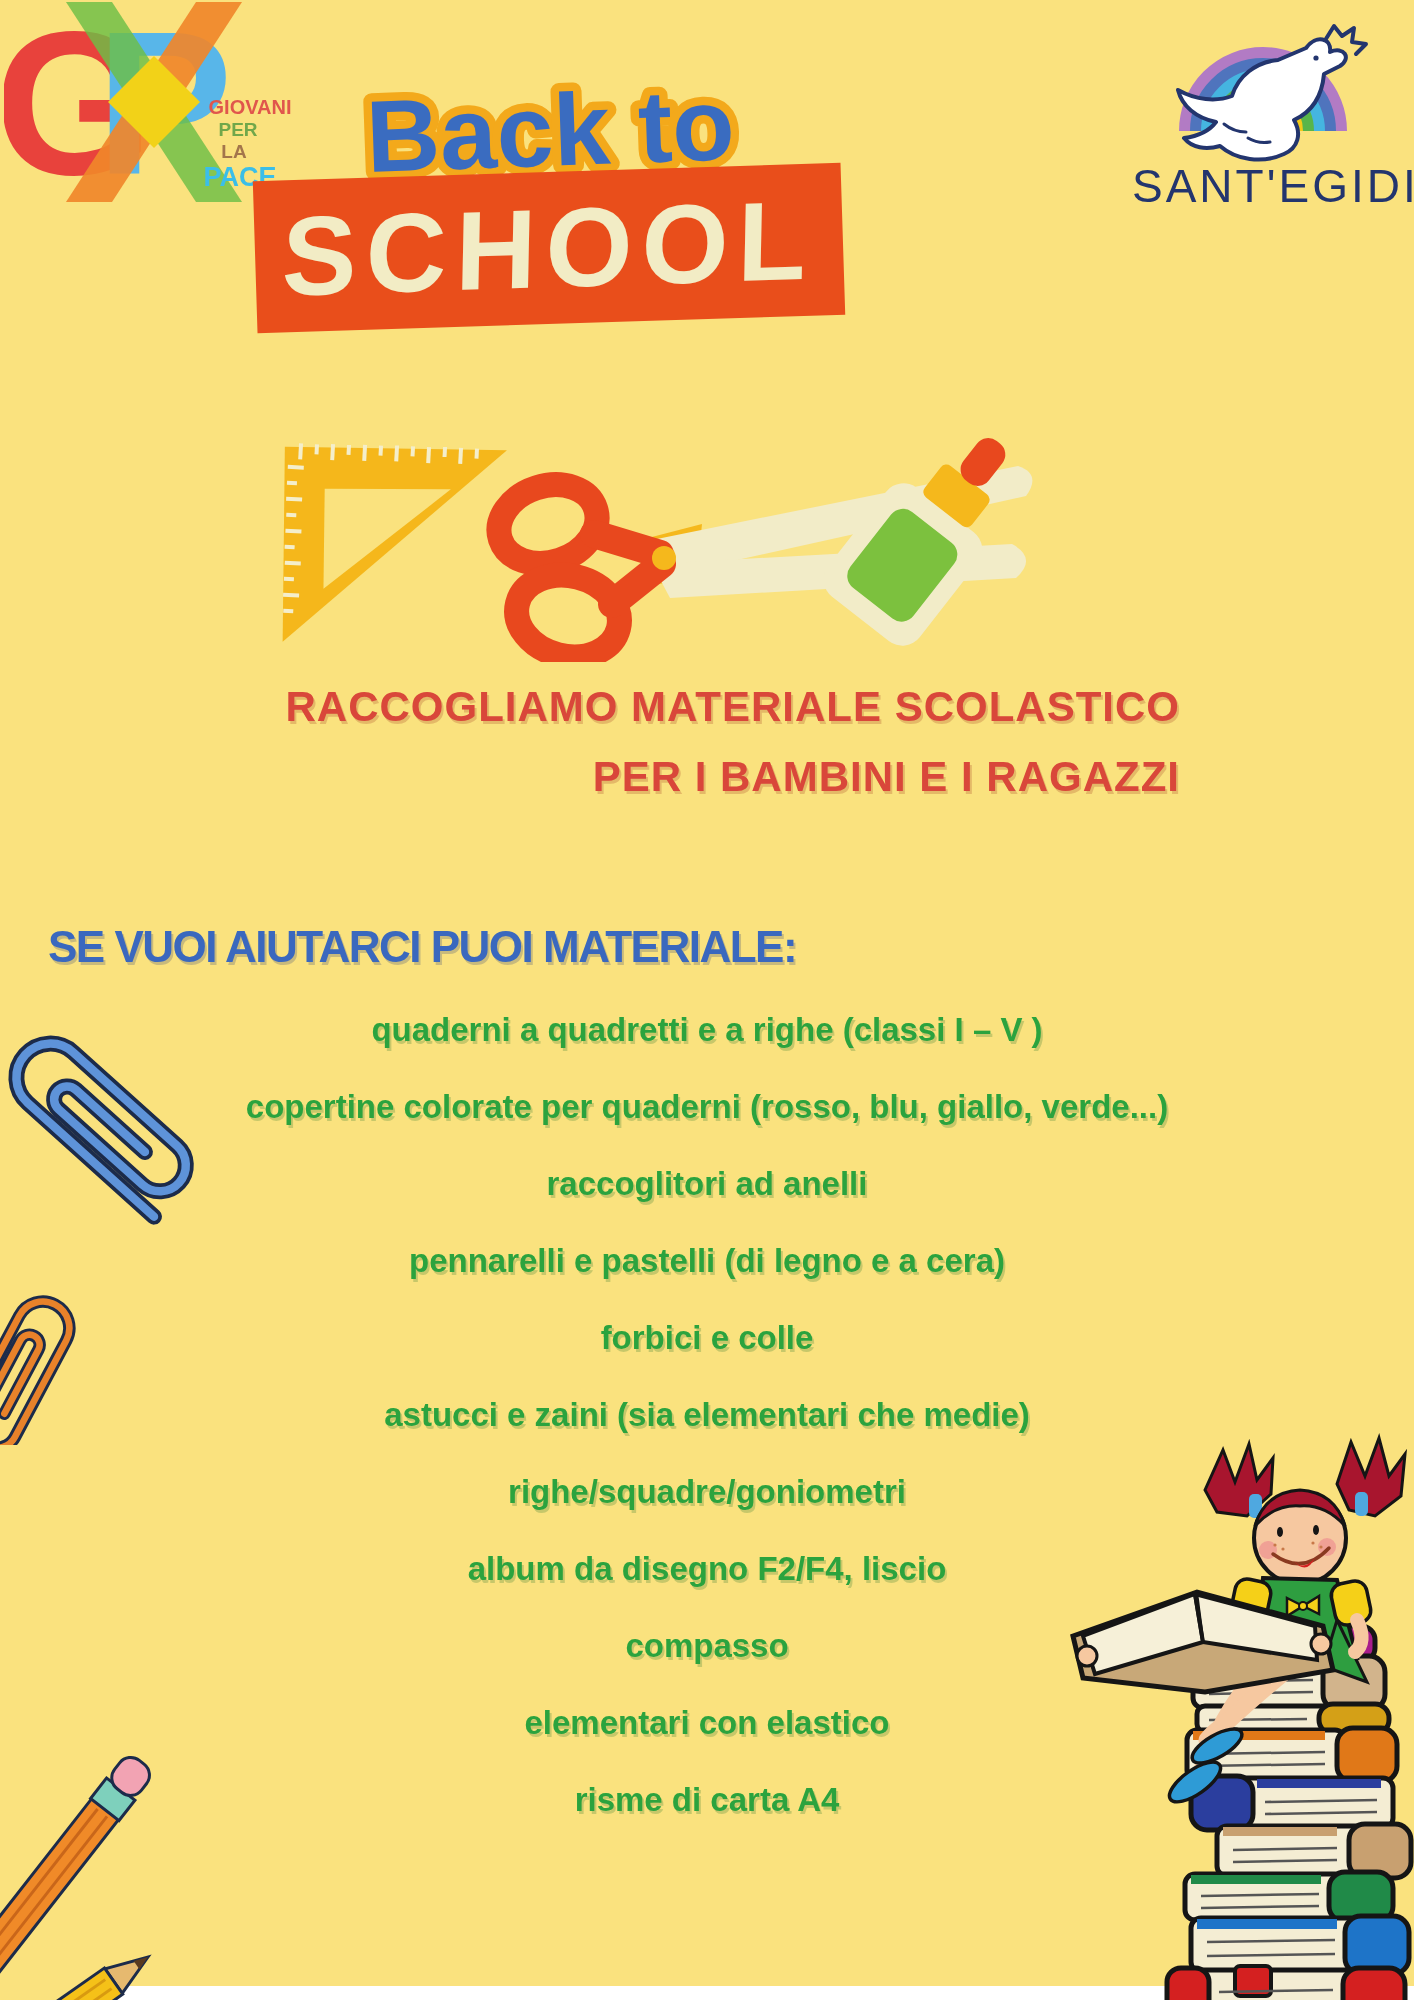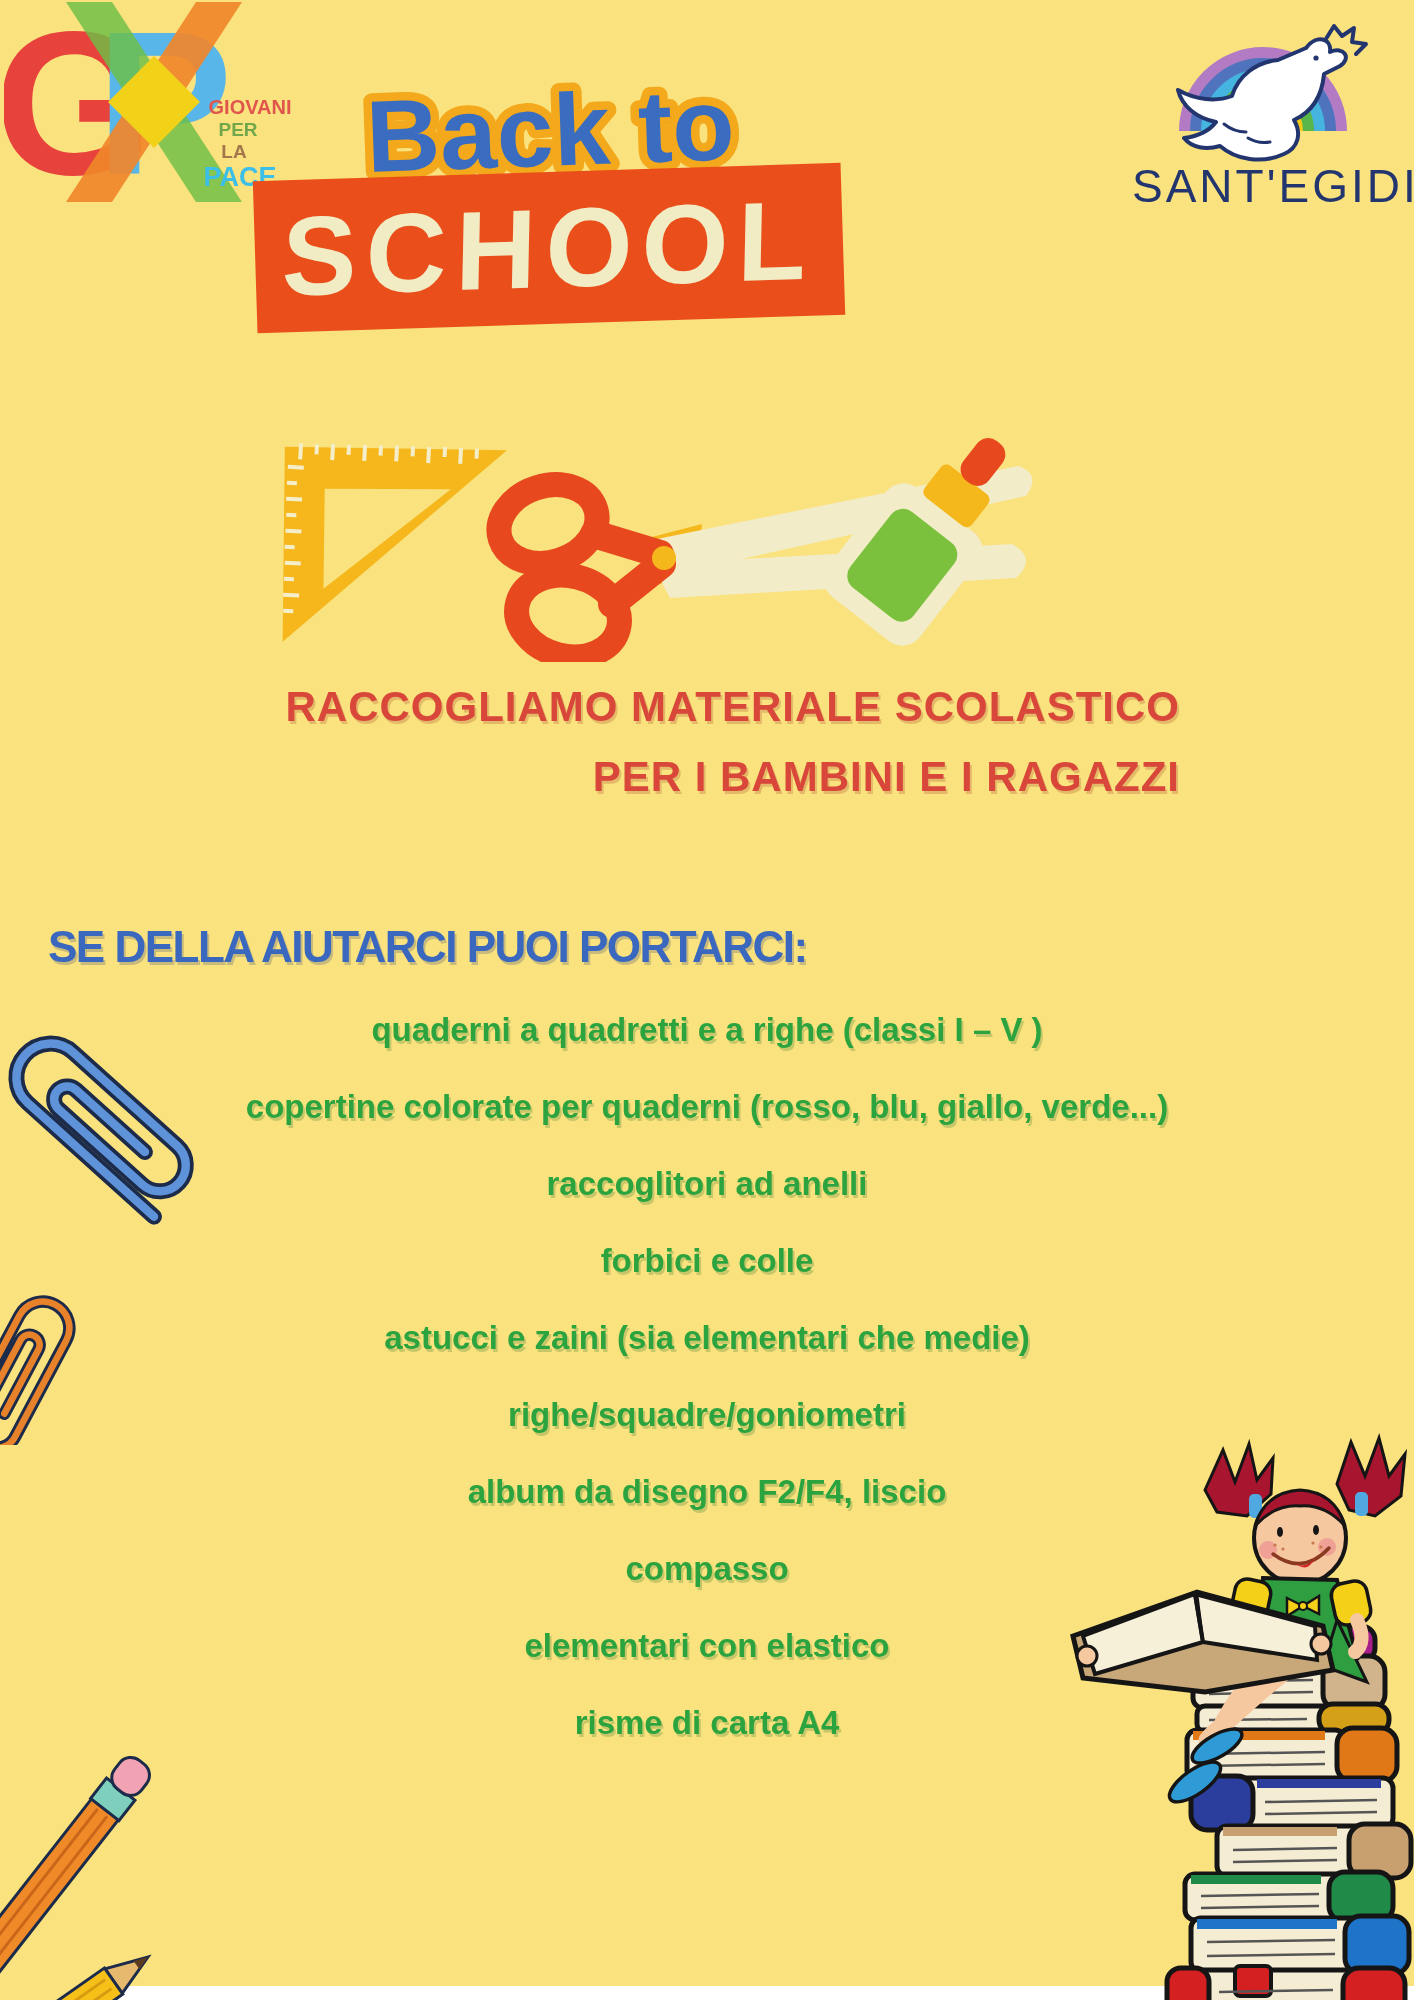--- a/index.html
+++ b/index.html
@@ -163,21 +163,21 @@
       <rect x="-30" y="-76" width="60" height="40" rx="7" fill="#F5B81C"></rect>
       <rect x="-16" y="-124" width="32" height="50" rx="14" fill="#E8481E"></rect>
     </g>
   </svg>
 
   <div class="abs intro">
     <div>RACCOGLIAMO MATERIALE SCOLASTICO</div>
     <div>PER I BAMBINI E I RAGAZZI</div>
   </div>
 
-  <div class="abs list-heading">SE DELLA AIUTARCI PUOI PORTARCI:</div>
+  <div class="abs list-heading">SE VUOI AIUTARCI PUOI MATERIALE:</div>
 
   <div class="abs bottom-strip"></div>
 
   <svg class="abs paperclips" viewBox="0 0 200 430">
     <g transform="translate(88,118) rotate(-48)">
       <path d="M-18,105 L-18,-65 A34,34 0 0 1 50,-65 L50,75 A26,26 0 0 1 -2,75 L-2,-38 A13,13 0 0 1 24,-38 L24,55" fill="none" stroke="#1C2B4A" stroke-width="16" stroke-linecap="round"></path>
       <path d="M-18,105 L-18,-65 A34,34 0 0 1 50,-65 L50,75 A26,26 0 0 1 -2,75 L-2,-38 A13,13 0 0 1 24,-38 L24,55" fill="none" stroke="#5E93D9" stroke-width="8.5" stroke-linecap="round"></path>
     </g>
     <g transform="translate(8,352) rotate(28) scale(0.78)">
       <path d="M-18,105 L-18,-65 A34,34 0 0 1 50,-65 L50,75 A26,26 0 0 1 -2,75 L-2,-38 A13,13 0 0 1 24,-38 L24,55" fill="none" stroke="#1C2B4A" stroke-width="16" stroke-linecap="round"></path>
@@ -199,20 +199,21 @@
       <rect x="42" y="-16" width="200" height="32" fill="#F5C118" stroke="#1C2B4A" stroke-width="3"></rect>
       <line x1="48" y1="-5" x2="240" y2="-5" stroke="#D89A10" stroke-width="3"></line>
       <line x1="48" y1="6" x2="240" y2="6" stroke="#D89A10" stroke-width="3"></line>
     </g>
   </svg>
 
   <div class="abs green-list">
     <div>quaderni a quadretti e a righe (classi I – V )</div>
     <div>copertine colorate per quaderni (rosso, blu, giallo, verde...)</div>
     <div>raccoglitori ad anelli</div>
+    <div>pennarelli e pastelli (di legno e a cera)</div>
     <div>forbici e colle</div>
     <div>astucci e zaini (sia elementari che medie)</div>
     <div>righe/squadre/goniometri</div>
     <div>album da disegno F2/F4, liscio</div>
     <div>compasso</div>
     <div>elementari con elastico</div>
     <div>risme di carta A4</div>
   </div>
 
   <svg class="abs girl" viewBox="0 0 509 570">

